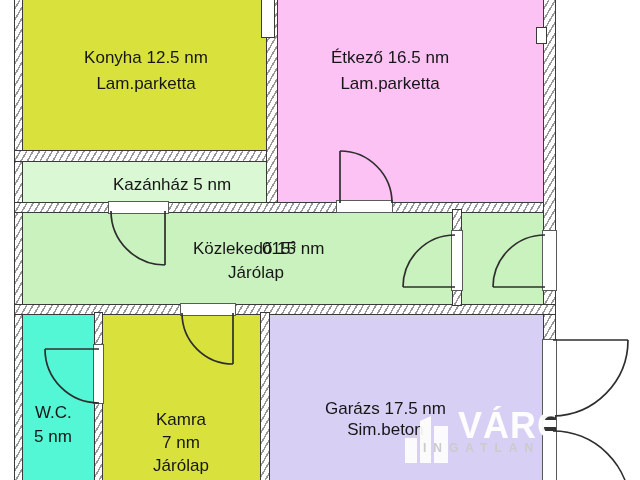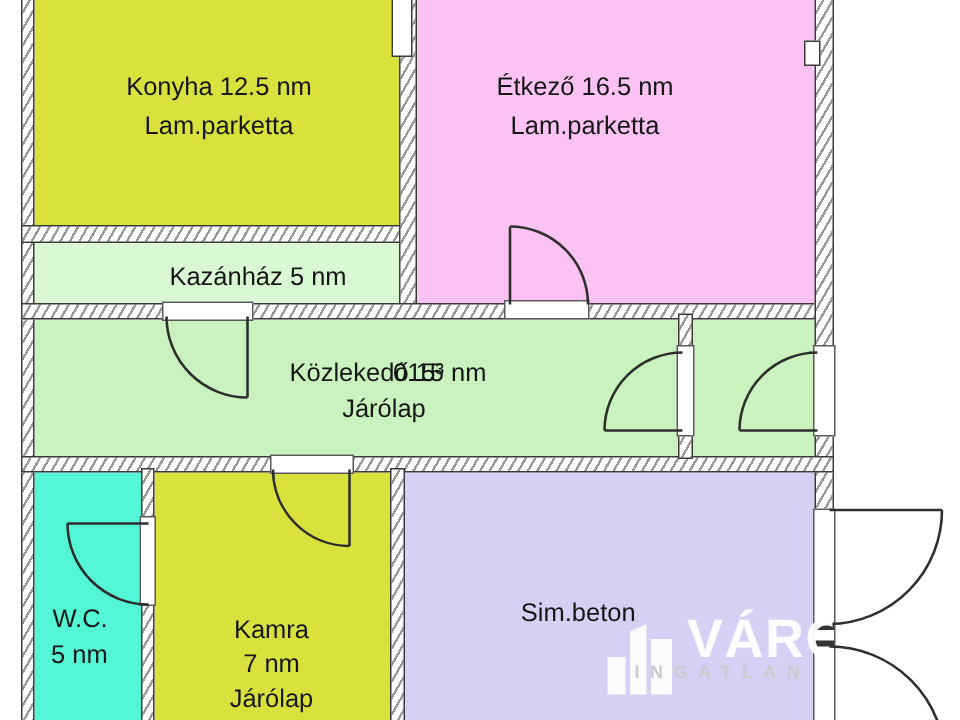--- a/index.html
+++ b/index.html
@@ -96,20 +96,21 @@
   <div class="label" style="left:34px;top:401px;text-align:right;line-height:24px;">
     <div>W.C.</div>
     <div>5 nm</div>
   </div>
   <div class="label" style="left:100px;top:408px;width:162px;line-height:23px;">
     <div>Kamra</div>
     <div>7 nm</div>
     <div>Járólap</div>
   </div>
   <div class="label" style="left:303px;top:398px;width:165px;line-height:21px;">
+    <div>Garázs 17.5 nm</div>
     <div>Sim.beton</div>
   </div>
 
   <svg class="wm-icon" width="50" height="56" viewBox="0 0 50 56">
     <g fill="#ffffff">
       <path d="M2,29 h12 v25 h-12 z"></path>
       <path d="M17,12 l11,-5 v47 h-11 z"></path>
       <path d="M31,17 h14 v37 h-14 z"></path>
     </g>
   </svg>

